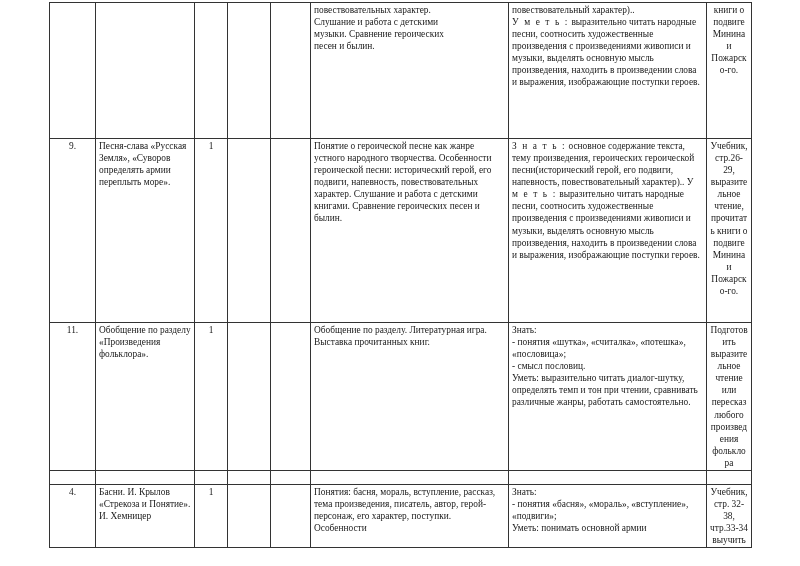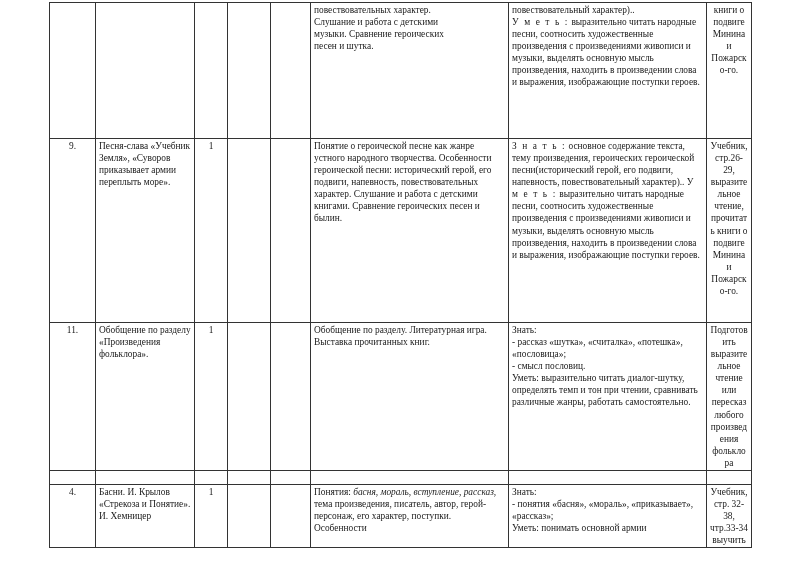--- a/index.html
+++ b/index.html
@@ -51,21 +51,20 @@
 
   .spacer-row td {
     height: 13px;
     padding: 0;
   }
   .spaced {
     letter-spacing: 1.6px;
     margin-top: 32px;
   }
   .ital {
-    font-style: italic;
   }
   .tight { display: block; }
 </style>
 </head>
 <body>
 
 <div class="page">
   <table class="doc-table">
     <colgroup>
       <col class="c-num">
@@ -82,55 +81,55 @@
       <tr style="height:136px">
         <td class="c-num"></td>
         <td class="c-topic"></td>
         <td class="c-hours"></td>
         <td class="c-d"></td>
         <td class="c-e"></td>
         <td class="c-content">
           <span class="tight">повествовательных характер.</span>
           <span class="tight">Слушание и работа с детскими</span>
           <span class="tight">музыки. Сравнение героических</span>
-          <span class="tight">песен и шутка.</span>
+          <span class="tight">песен и былин.</span>
         </td>
         <td class="c-req">
           <span>повествовательный характер)..</span><br>
           <span class="spaced">У м е т ь :</span><span> выразительно читать народные песни, соотносить художественные произведения с произведениями живописи и музыки, выделять основную мысль произведения, находить в произведении слова и выражения, изображающие поступки героев.</span>
         </td>
         <td class="c-home">
           <span>книги о подвиге Минина и Пожарско-го.</span>
         </td>
       </tr>
 
       <tr style="height:184px">
         <td class="c-num"><span>9.</span></td>
-        <td class="c-topic"><span>Песня-слава «Учебник Земля», «Суворов приказывает армии переплыть море».</span></td>
+        <td class="c-topic"><span>Песня-слава «Русская Земля», «Суворов определять армии переплыть море».</span></td>
         <td class="c-hours"><span>1</span></td>
         <td class="c-d"></td>
         <td class="c-e"></td>
         <td class="c-content"><span>Понятие о героической песне как жанре устного народного творчества. Особенности героической песни: исторический герой, его подвиги, напевность, повествовательных характер. Слушание и работа с детскими книгами. Сравнение героических песен и былин.</span></td>
         <td class="c-req">
           <span class="spaced">З н а т ь :</span><span> основное содержание текста, тему произведения, героических героической песни(исторический герой, его подвиги, напевность, повествовательный характер)..</span>
           <span class="spaced">У м е т ь :</span><span>  выразительно читать народные песни, соотносить художественные произведения с произведениями живописи и музыки, выделять основную мысль произведения, находить в произведении слова и выражения, изображающие поступки героев.</span>
         </td>
         <td class="c-home"><span>Учебник, стр.26-29, выразительное чтение, прочитать книги о подвиге Минина и Пожарско-го.</span></td>
       </tr>
 
       <tr style="height:131px">
         <td class="c-num"><span>11.</span></td>
         <td class="c-topic"><span>Обобщение по разделу «Произведения фольклора».</span></td>
         <td class="c-hours"><span>1</span></td>
         <td class="c-d"></td>
         <td class="c-e"></td>
         <td class="c-content"><span>Обобщение по разделу. Литературная игра. Выставка прочитанных книг.</span></td>
         <td class="c-req">
           <span class="tight">Знать:</span>
-          <span class="tight">- рассказ «шутка», «считалка», «потешка», «пословица»;</span>
+          <span class="tight">- понятия «шутка», «считалка», «потешка», «пословица»;</span>
           <span class="tight">- смысл пословиц.</span>
           <span>Уметь: выразительно читать диалог-шутку, определять темп и тон при чтении, сравнивать различные жанры, работать самостоятельно.</span>
         </td>
         <td class="c-home"><span>Подготовить выразительное чтение или пересказ любого произведения фольклора</span></td>
       </tr>
 
       <tr class="spacer-row">
         <td></td>
         <td></td>
         <td></td>
@@ -143,21 +142,21 @@
 
       <tr style="height:58px">
         <td class="c-num"><span>4.</span></td>
         <td class="c-topic"><span>Басни. И. Крылов «Стрекоза и Понятие». И. Хемницер</span></td>
         <td class="c-hours"><span>1</span></td>
         <td class="c-d"></td>
         <td class="c-e"></td>
         <td class="c-content"><span>Понятия: </span><span class="ital">басня, мораль, вступление, рассказ,</span><span> тема произведения, писатель, автор, герой-персонаж, его характер, поступки. Особенности</span></td>
         <td class="c-req">
           <span class="tight">Знать:</span>
-          <span class="tight">- понятия «басня»,  «мораль», «приказывает», «рассказ»;</span>
+          <span class="tight">- понятия «басня»,  «мораль», «вступление», «подвиги»;</span>
           <span class="tight">Уметь: понимать основной армии</span>
         </td>
         <td class="c-home"><span>Учебник, стр. 32-38, чтр.33-34 выучить</span></td>
       </tr>
 
     </tbody>
   </table>
 </div>
 
 </body></html>

